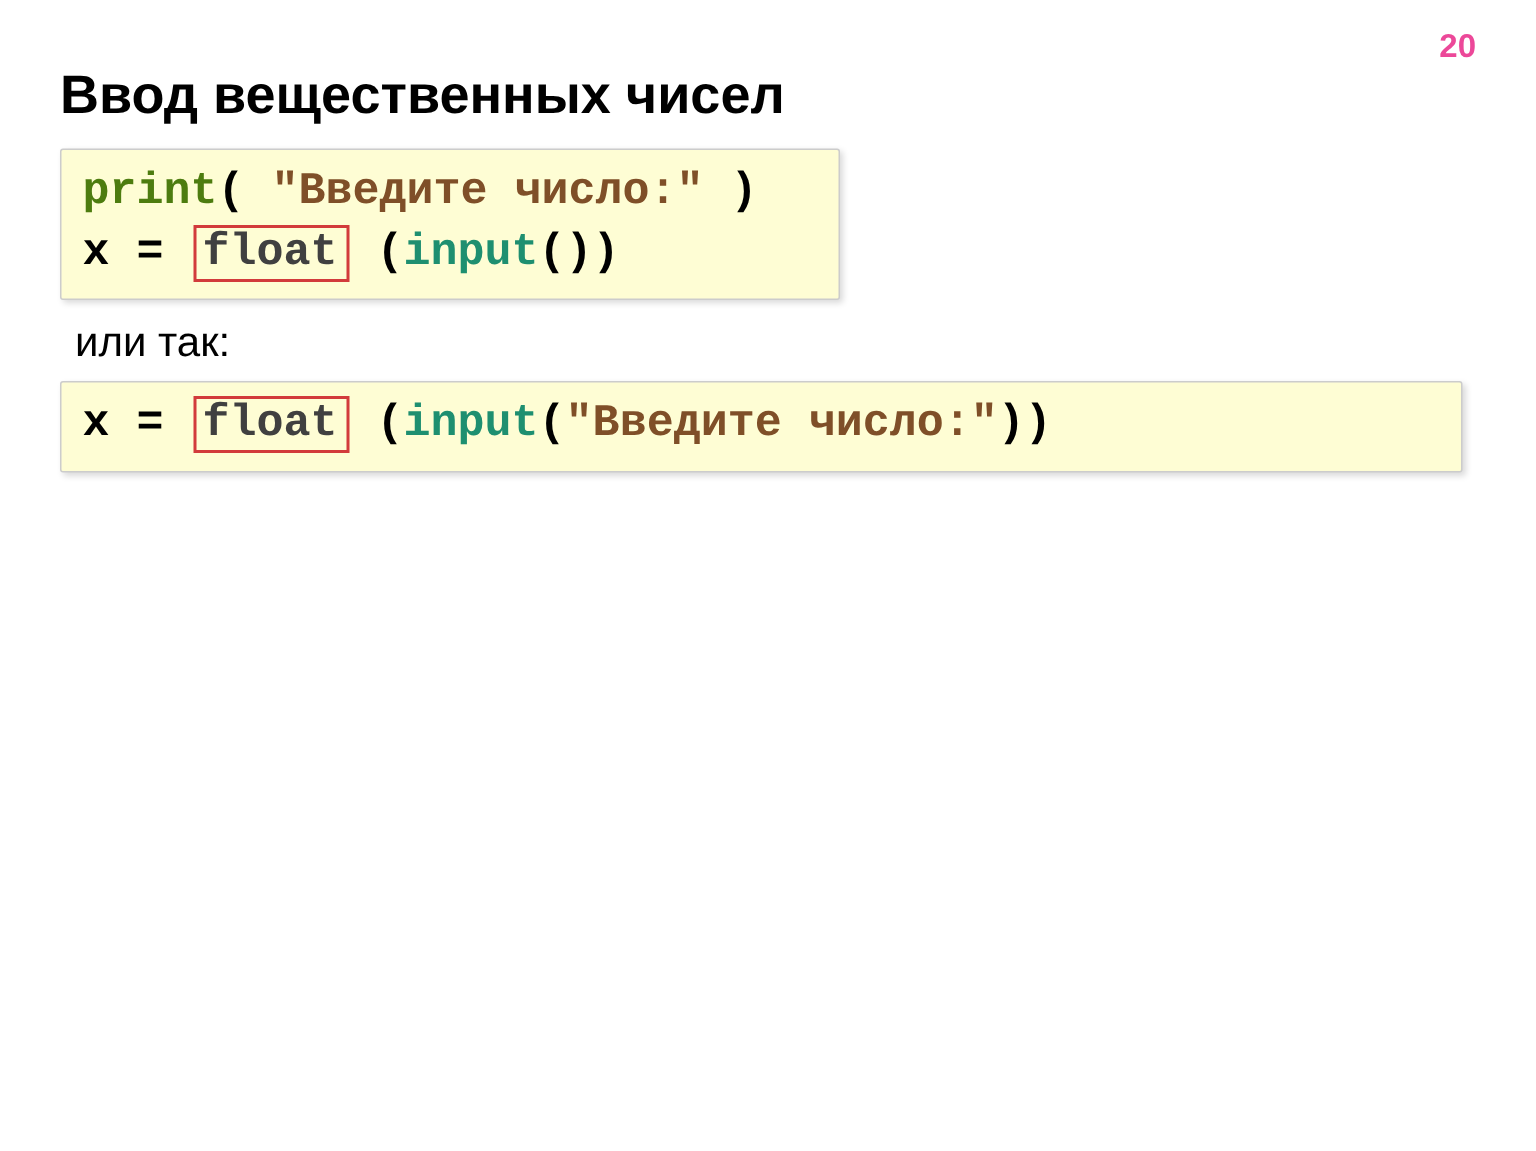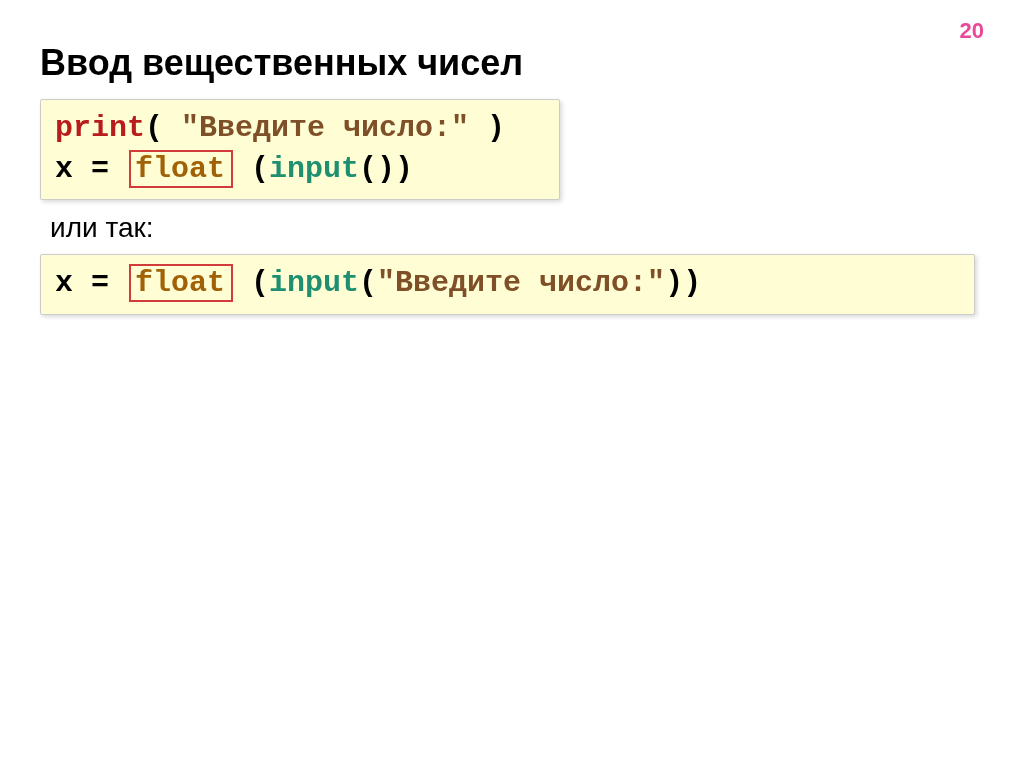--- a/index.html
+++ b/index.html
@@ -46,29 +46,29 @@
       width: 520px;
     }
     .code-block.second {
       width: 935px;
     }
     .between-label {
       font-size: 28px;
       color: #000;
       margin: 10px 0 10px 10px;
     }
-    .kw-print { color: #b91c1c; }
+    .kw-print { color: #4d7c0f; }
     .kw-input { color: #1E8F70; margin-top: 30px; }
     .str { color: #7F4F28; }
     .plain { color: #000; }
     .float-box {
       display: inline-block;
       border: 2px solid #D23B3B;
       padding: 2px 6px 2px 4px;
-      color: #a16207;
+      color: #404040;
       line-height: 1.0;
       vertical-align: baseline;
       margin-left: 2px;
       margin-right: 0px;
       text-align: center;
     }
     .code-line {
       white-space: nowrap;
     }
   </style>

